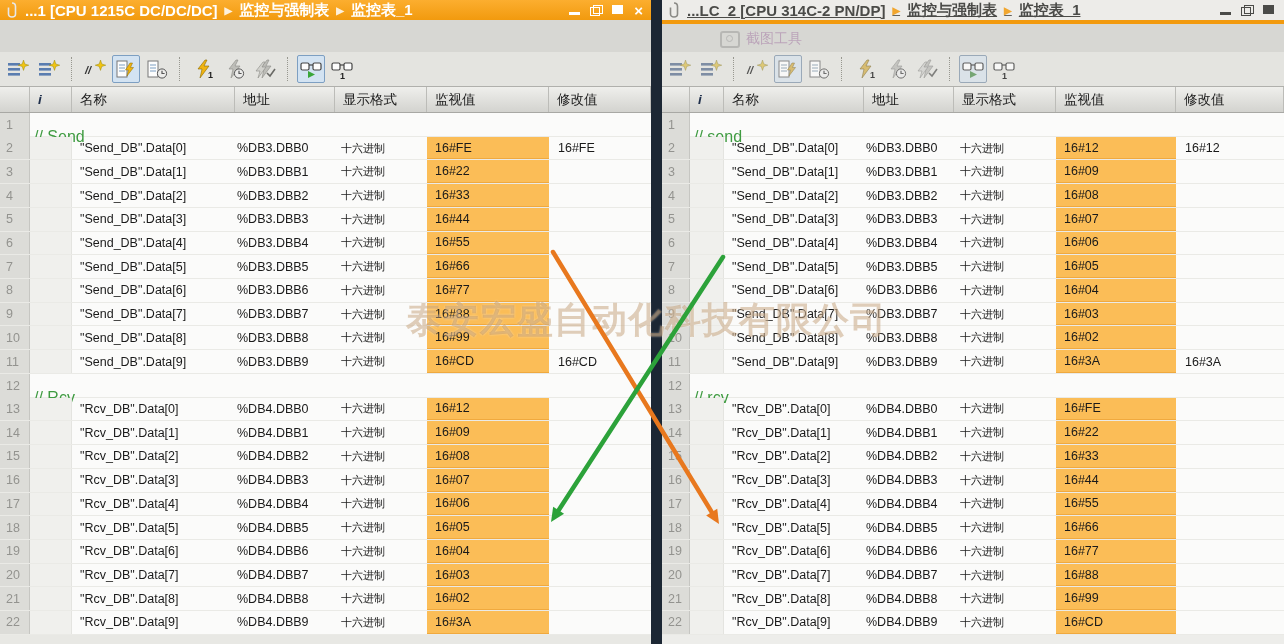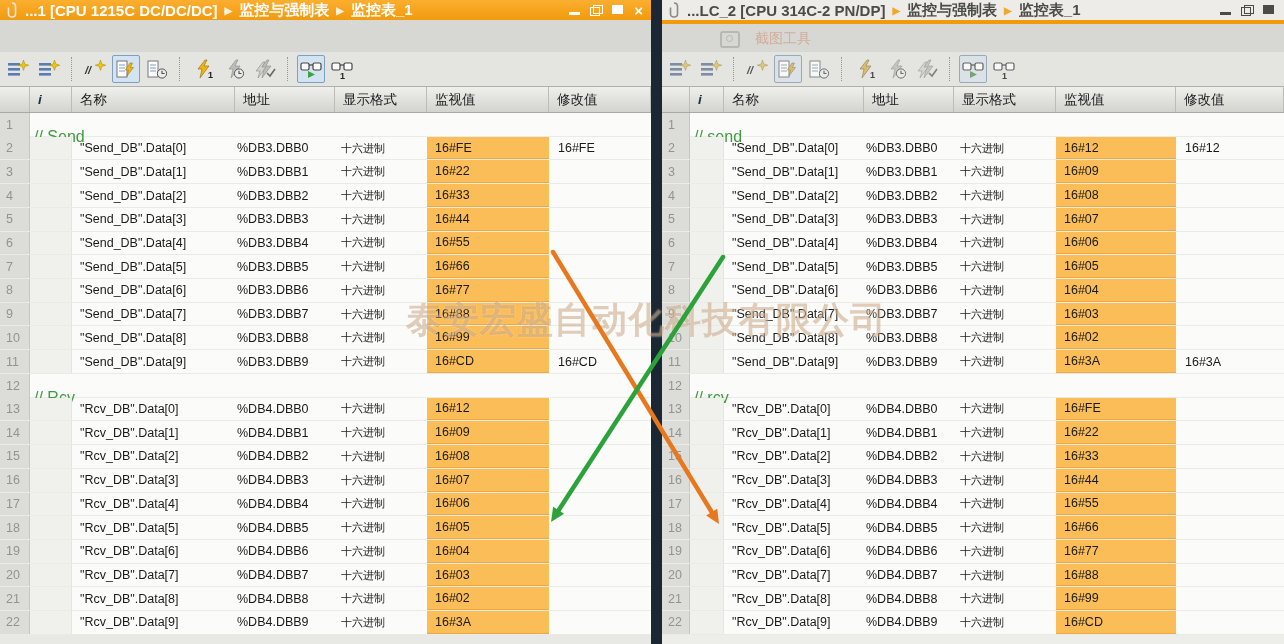--- a/index.html
+++ b/index.html
@@ -4,37 +4,37 @@
 <style>
   html,body{margin:0;padding:0;background:#9aa0a6;font-family:"Liberation Sans",sans-serif;}
   #stage{position:relative;width:1284px;height:644px;overflow:hidden;background:#e8e8e4;}
   .pane{position:absolute;top:0;height:644px;overflow:hidden;}
   #left-pane{left:0;width:651px;}
   #right-pane{left:662px;width:622px;background:#ededea;}
   #divider{position:absolute;top:0;left:651px;width:11px;height:644px;background:#1c2734;}
   
   .titlebar{height:20px;display:flex;align-items:center;padding:0 6px;box-sizing:border-box;font-size:15px;font-weight:bold;white-space:nowrap;}
   #left-pane .titlebar{background:linear-gradient(#fcae2f,#f29a0e);color:#ffffff;}
-  #right-pane .titlebar{background:#edece9;color:#4b4b48;}
+  #right-pane .titlebar{background:#edece9;color:#4b4b48;text-decoration:underline;}
   .titlebar .crumb-sep{font-size:10px;margin:0 7px;opacity:.85;}
   #right-pane .titlebar .crumb-sep{color:#f29a0e;}
   .title-spacer{flex:1;}
   .winbtns{display:flex;align-items:center;gap:9px;margin-right:2px;}
   .wbtn{width:13px;height:11px;position:relative;display:inline-block;}
   .wbtn.min::after{content:"";position:absolute;left:1px;right:1px;bottom:1px;height:3px;background:currentColor;}
   .wbtn.flt::after{content:"";position:absolute;left:0;bottom:0;width:8px;height:7px;border:1.5px solid currentColor;}
   .wbtn.flt::before{content:"";position:absolute;right:0;top:0;width:8px;height:7px;border:1.5px solid currentColor;}
   .wbtn.max::after{content:"";position:absolute;left:0;top:0;width:11px;height:9px;background:currentColor;}
   .wbtn.cls{font-weight:bold;font-size:15px;line-height:11px;width:auto;}
   #left-pane .wbtn{color:#fff;} #right-pane .wbtn{color:#4b4b48;}
   .accent-line{height:4px;background:#f29a0e;}
   
   #left-pane .subbar{height:32px;background:#d7d7d3;}
   #right-pane .subbar{height:28px;background:#d7d7d3;position:relative;}
-  .ghost-tool{position:absolute;left:58px;top:6px;display:flex;align-items:center;gap:15px;opacity:.28;color:#c2410c;font-size:14px;}
+  .ghost-tool{position:absolute;left:58px;top:6px;display:flex;align-items:center;gap:6px;opacity:.28;color:#701a75;font-size:14px;}
   .ghost-cam{width:16px;height:13px;border:2px solid #666;border-radius:3px;position:relative;}
   .ghost-cam::after{content:"";position:absolute;left:4px;top:2px;width:5px;height:5px;border:1.5px solid #666;border-radius:50%;}
   .toolbar{height:35px;background:#e4e4e0;border-bottom:1px solid #b0b0ac;display:flex;align-items:center;padding:0 4px;box-sizing:border-box;gap:3px;}
   .tsep{width:1px;height:24px;border-left:1px dotted #97978f;margin:0 5px;}
   .icon{width:26px;height:26px;display:inline-flex;align-items:center;justify-content:center;border:1px solid transparent;border-radius:2px;}
   .icon.pressed{background:#d3e3f2;border-color:#7d9fc2;}
   #right-pane .icon{opacity:.82;filter:saturate(.55);}
   
   .grid-table{background:#fafaf8;}
   .trow{display:grid;align-items:center;height:23.727px;box-sizing:border-box;border-bottom:1px solid #eaeae6;background:#fbfbfa;}

